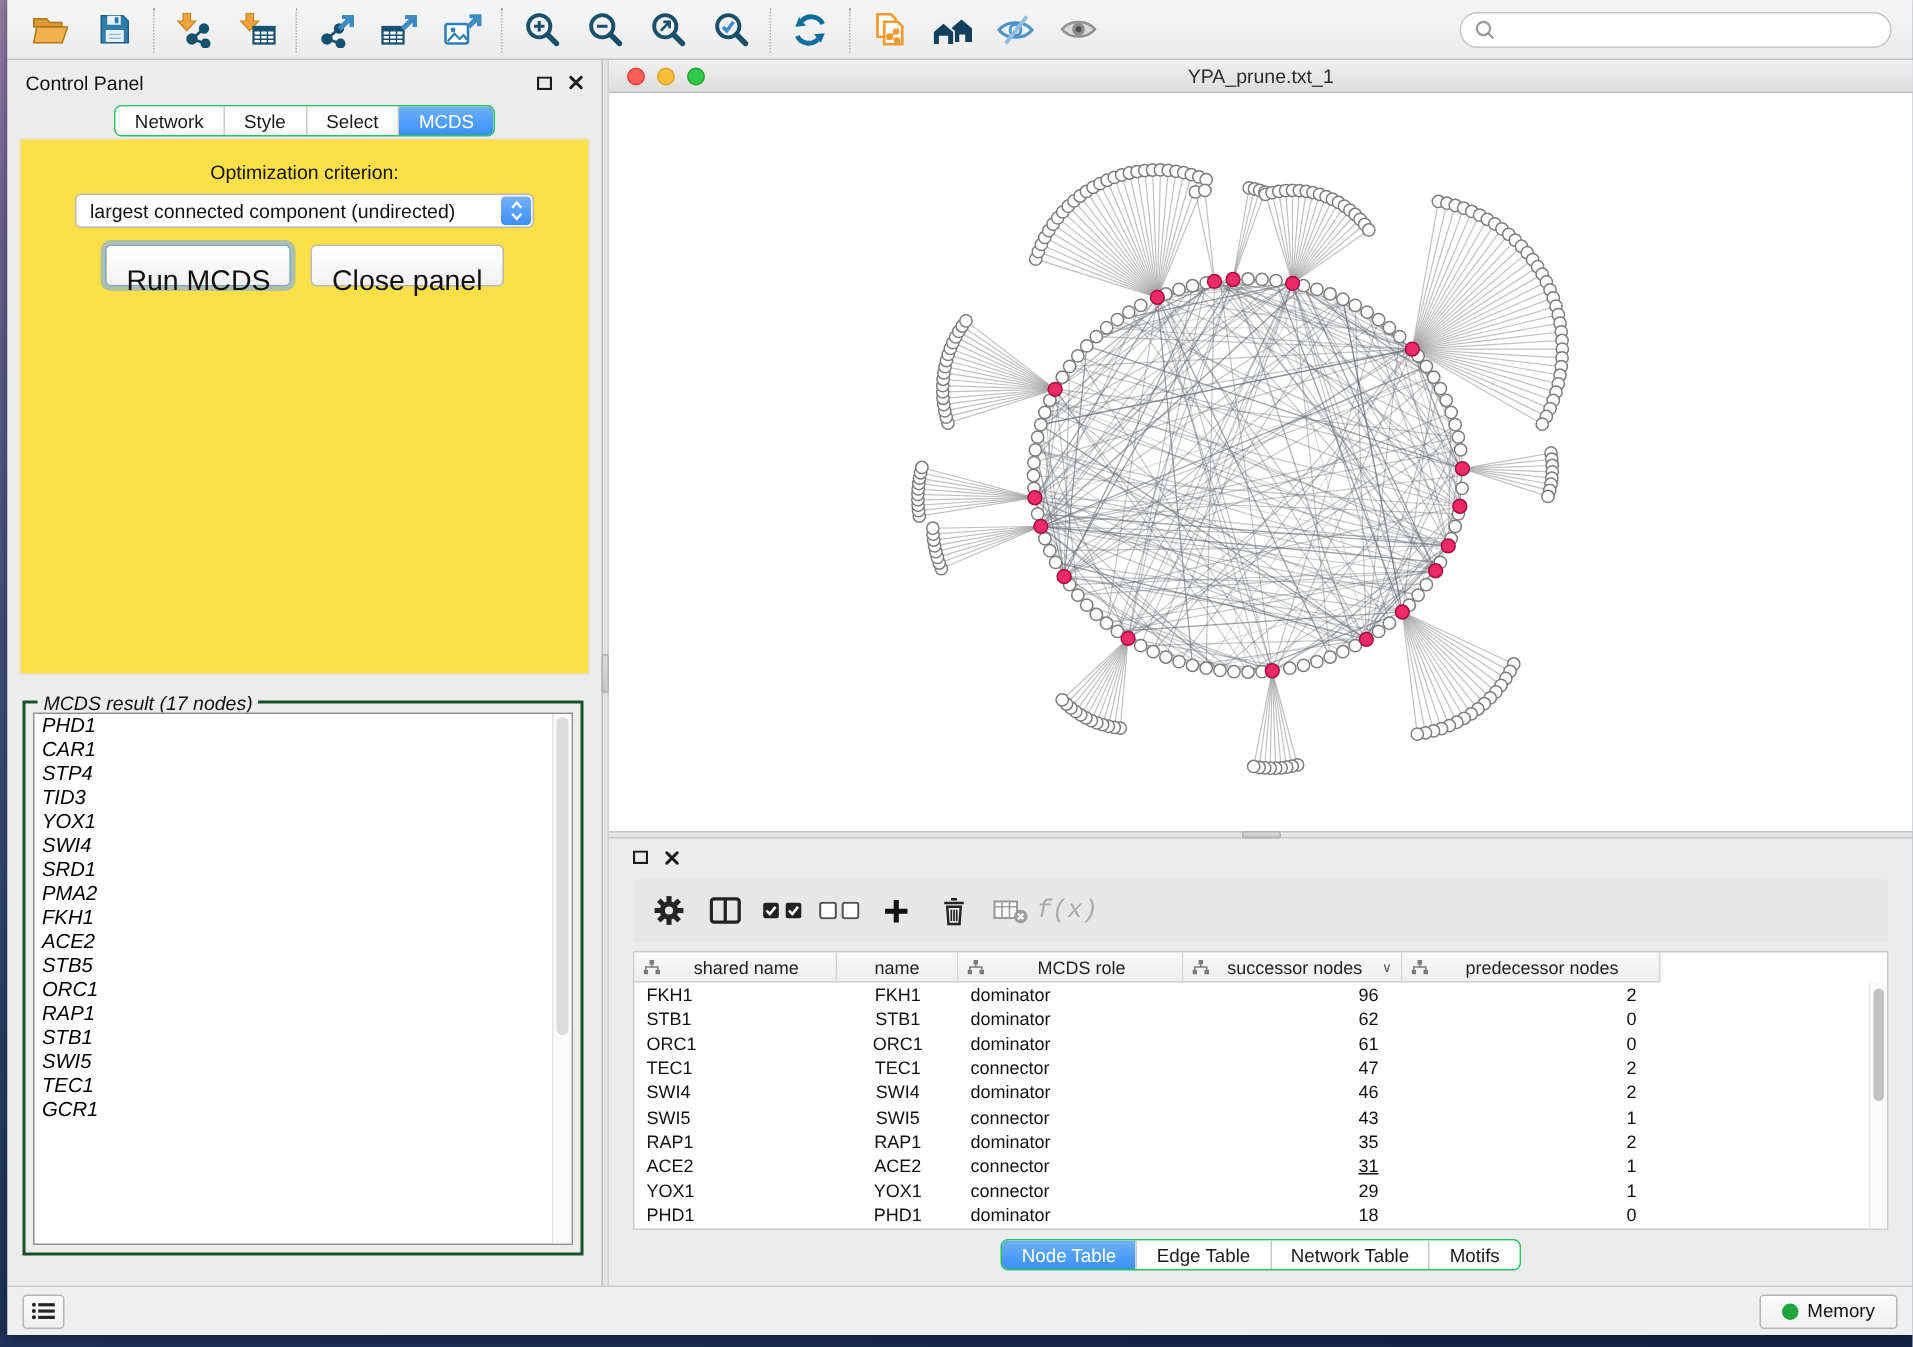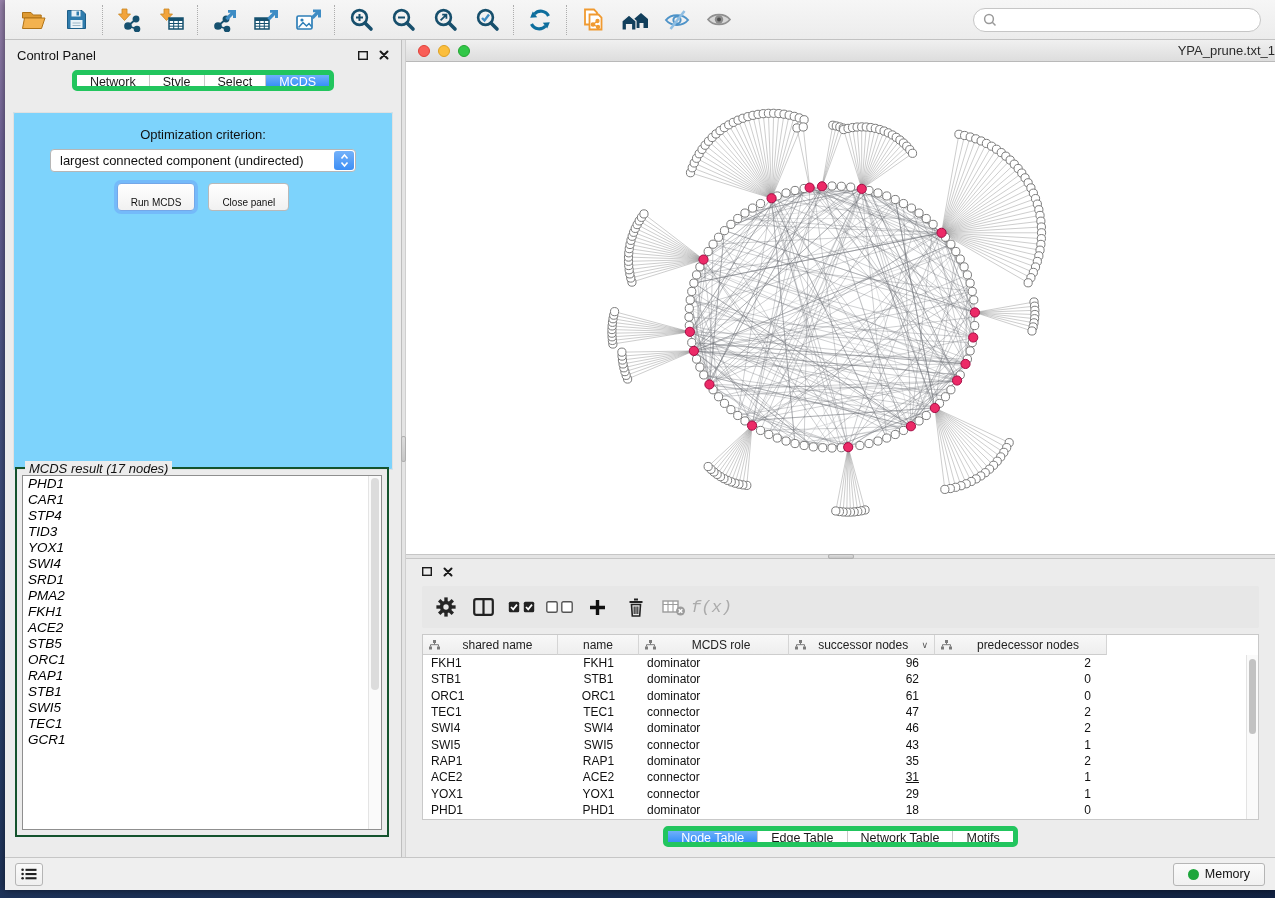--- a/index.html
+++ b/index.html
@@ -25,31 +25,31 @@
 
 .main { position:absolute; left:0; top:40px; right:0; bottom:33px; display:flex; }
 
 
 .cpanel { width:396px; position:relative; background:#ECECEC; }
 .cp-head { height:30px; display:flex; align-items:center; padding:0 12px; }
 .cp-title { font-size:13px; color:#111; flex:1; }
 .panebtns { display:flex; gap:11px; align-items:center; }
 .panebtn { background:none; border:none; padding:0; display:flex; }
 .cp-tabs-row { display:flex; justify-content:center; }
-.subpanel { position:absolute; left:8px; right:8px; top:72px; height:358px; background:#7dd3fc;
+.subpanel { position:absolute; left:8px; right:8px; top:52px; height:358px; background:#fde047;
   box-shadow:inset 0 0 0 1px #E1E1E1; border-radius:2px; }
 .opt-label { position:absolute; top:15px; left:0; right:0; text-align:center; font-size:13px; color:#111; }
 .combo { position:absolute; top:37px; left:37px; right:37px; height:23px; background:#fff;
   border:1px solid #B6B6B6; border-radius:4px; display:flex; align-items:center; }
 .combo .val { flex:1; padding:0 9px; font-size:13px; color:#111; white-space:nowrap; overflow:hidden; }
 .combo .step { width:20px; height:19px; margin:1px; border-radius:3px;
   background:linear-gradient(#74B2FA,#3D8EF5); display:flex; align-items:center; justify-content:center; }
 .btnrow { position:absolute; top:71px; left:0; right:0; display:flex; justify-content:center; gap:13px; }
 .btn { background:linear-gradient(#FFFFFF,#F1F1F1); border:1px solid #B9B9B9; border-radius:4px;
-  height:23px; padding:13px 13px; font-size:10px; color:#111; font-family:inherit; }
+  height:23px; padding:13px 13px; font-size:19px; color:#111; font-family:inherit; }
 .btn.focused { box-shadow:0 0 0 3px rgba(110,165,248,.55); border-color:#74A7E8; }
 
 .resultbox { position:absolute; left:10px; right:12px; top:427px; height:370px; border:2px solid #14532d;font-style:italic; }
 .resultlegend { position:absolute; top:-8px; left:8px; background:#ECECEC; padding:0 4px; font-size:13px; color:#111; }
 .resultlist { position:absolute; left:5px; right:5px; top:6px; bottom:5px; background:#fff; border:1px solid #8F8F8F; overflow:hidden; }
 .mcds-item { font-size:13.5px; line-height:16px; padding-left:5px; color:#000; }
 .ltrack { position:absolute; right:0; top:0; bottom:0; width:13px; background:#FAFAFA; border-left:1px solid #E4E4E4; }
 .lthumb { position:absolute; left:2px; right:2px; top:2px; height:60%; background:#DCDCDC; border-radius:4px; }
 
 
@@ -63,21 +63,21 @@
 
 .rarea { flex:1; display:flex; flex-direction:column; min-width:0; }
 .netpanel { height:514px; display:flex; flex-direction:column; background:#fff; }
 .nettitle { height:22px; background:linear-gradient(#F0F0F0,#DDDDDD); border-bottom:1px solid #B9B9B9;
   display:flex; align-items:center; position:relative; flex:none; }
 .lights { display:flex; gap:8px; margin-left:12px; z-index:2; }
 .light { width:12px; height:12px; border-radius:50%; }
 .light.red { background:#F95E57; border:1px solid #E04138; }
 .light.yellow { background:#FBBE3C; border:1px solid #DEA123; }
 .light.green { background:#31C748; border:1px solid #24A532; }
-.net-name { position:absolute; left:0; right:0; text-align:right; font-size:13px; color:#2b2b2b; }
+.net-name { position:absolute; left:0; right:0; text-align:center; font-size:13px; color:#2b2b2b; }
 #net-svg { flex:1; display:block; }
 
 
 .tpanel { flex:1; background:#ECECEC; display:flex; flex-direction:column; min-height:0; }
 .trow { height:25px; display:flex; align-items:center; padding:0 14px 0 16px; flex:none; }
 .ttitle { font-size:13px; color:#111; flex:1; }
 .tb { height:42px; margin:2px 16px 0 16px; background:#E7E7E7; border-radius:2px;
   display:flex; align-items:center; padding:0 6px; gap:3px; flex:none; }
 .tbbtn { width:35px; height:32px; display:flex; align-items:center; justify-content:center; background:none; border:none; padding:0; }
 .fx { font-family:Liberation Mono, monospace; font-style:italic; font-size:17px; color:#ABABAB; }
@@ -90,21 +90,21 @@
 .th-sort { font-size:9px; color:#555; margin:0 4px 0 1px; }
 .tbody { position:absolute; left:0; top:20px; right:12px; bottom:0; }
 .tr { display:flex; height:16.3px; align-items:center; }
 .td { font-size:12px; color:#111; overflow:hidden; white-space:nowrap; flex:none; }
 .td.left { padding-left:8px; text-align:left; }
 .td.center { text-align:center; }
 .td.right { text-align:right; padding-right:16px; }
 .vscroll { position:absolute; right:0; top:20px; bottom:0; width:12px; background:#FAFAFA; border-left:1px solid #E3E3E3; }
 .vthumb { position:absolute; left:2px; right:2px; top:4px; height:46%; background:#C2C2C2; border-radius:5px; }
 .tabsrow { height:24px; display:flex; justify-content:center; margin-top:6px; flex:none; }
-.seg { display:inline-flex; height:21px; border:5px solid #22c55e; border-radius:5px; overflow:hidden; background:#fff; }
+.seg { display:inline-flex; height:21px; border:1px solid #22c55e; border-radius:5px; overflow:hidden; background:#fff; }
 .seg-btn { border:none; border-left:1px solid #C9C9C9; background:#fff; font-size:12.5px; padding:0 13px; color:#1a1a1a; font-family:inherit; }
 .seg-btn:first-child { border-left:none; }
 .seg-btn.sel { background:linear-gradient(#6FB0FA,#3890F7); color:#fff; }
 
 
 .statusbar { position:absolute; left:0; right:0; bottom:0; height:33px; background:#EFEFEF;
   border-top:1px solid #C6C6C6; display:flex; align-items:center; padding:0 10px; }
 .listbtn { width:28px; height:23px; border:1px solid #B5B5B5; background:linear-gradient(#FBFBFB,#EFEFEF);
   border-radius:3px; display:flex; align-items:center; justify-content:center; padding:0; }
 .membtn { margin-left:auto; height:23px; border:1px solid #B5B5B5; background:linear-gradient(#FBFBFB,#F0F0F0);

